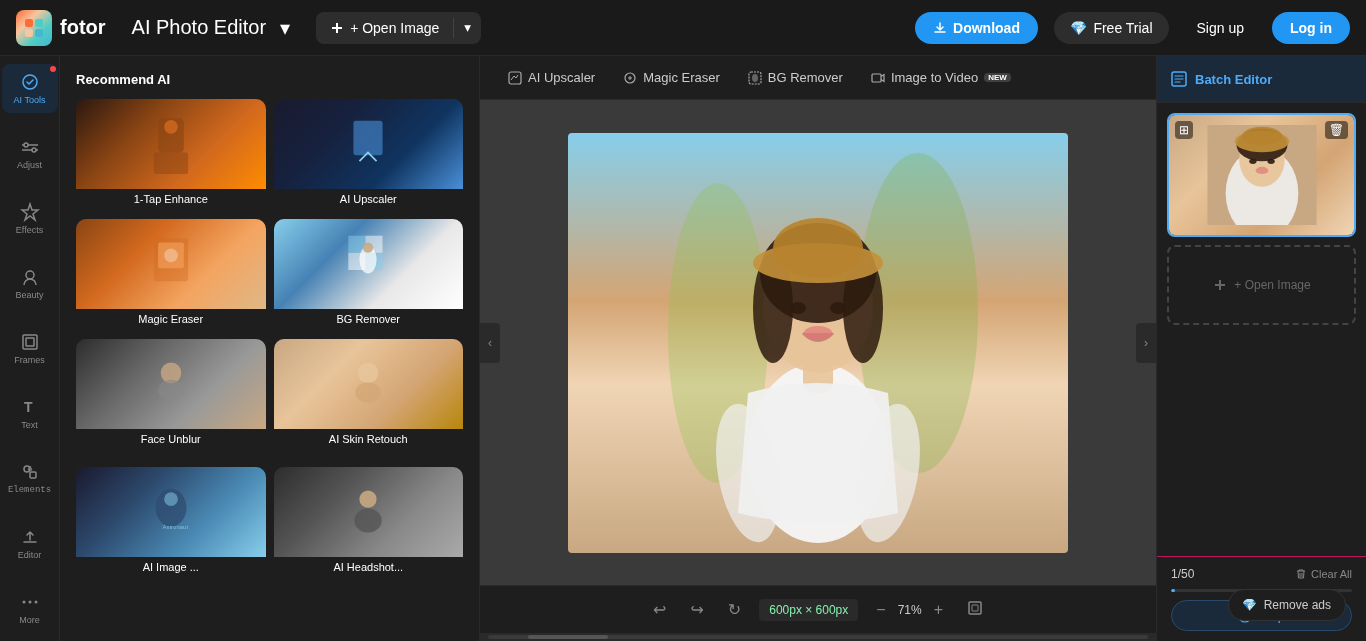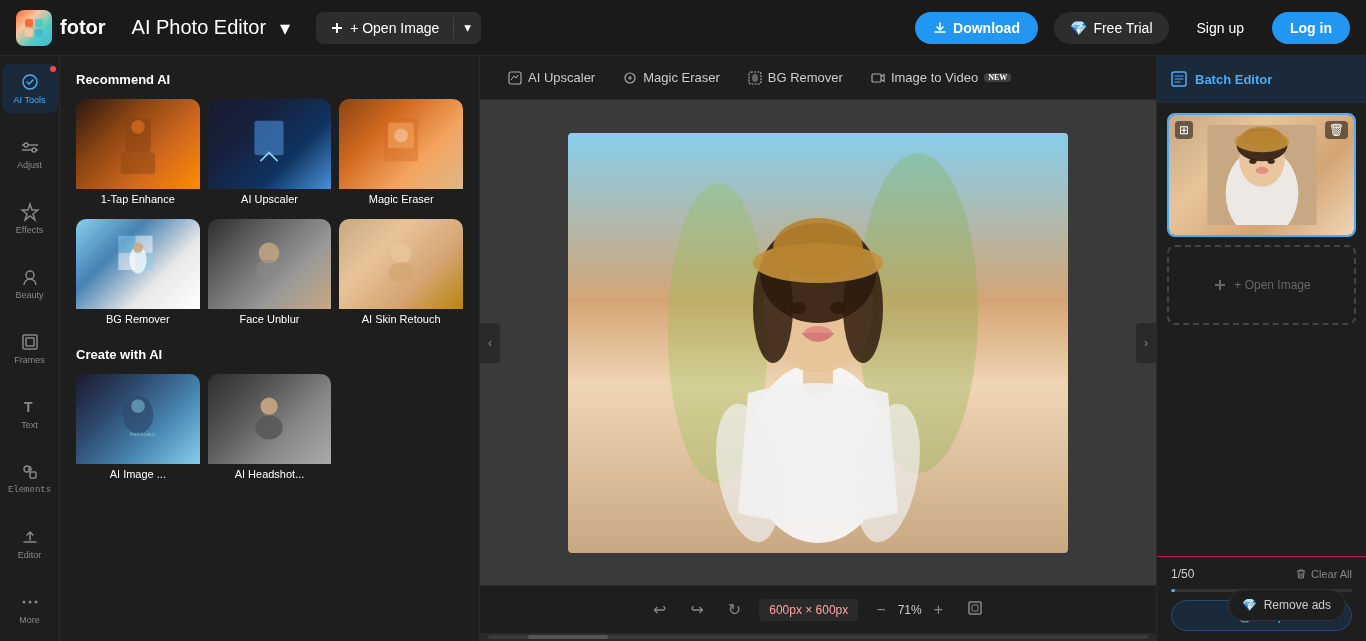--- a/index.html
+++ b/index.html
@@ -177,21 +177,21 @@
     }
     .panel h3 {
       color: #ffffff;
       font-size: 13px;
       font-weight: 600;
       margin-bottom: 12px;
     }
 
     .ai-grid {
       display: grid;
-      grid-template-columns: repeat(3, 1fr);
+      grid-template-columns: repeat(2, 1fr);
       gap: 8px;
       margin-bottom: 16px;
     }
     .ai-card {
       border-radius: 10px;
       overflow: hidden;
       cursor: pointer;
       position: relative;
       background: #2a2a2a;
     }
@@ -242,21 +242,20 @@
       border-radius: 6px;
     }
     .new-badge {
       background: #404040;
       color: #fff;
       font-size: 8px;
       font-weight: 700;
       padding: 0 4px;
       border-radius: 4px;
       text-transform: uppercase;
-      font-family: Liberation Serif, serif;
     }
 
     .canvas-main {
       flex: 1;
       display: flex;
       align-items: center;
       justify-content: center;
       position: relative;
       overflow: hidden;
       background: #3a3a3a;
@@ -283,21 +282,21 @@
     .canvas-bottom-btn {
       background: transparent;
       border: none;
       color: #888;
       cursor: pointer;
       padding: 6px;
       border-radius: 4px;
       font-size: 16px;
     }
     .canvas-size-label {
-      color: #fca5a5;
+      color: #86efac;
       font-size: 12px;
       padding: 4px 10px;
       background: #2a2a2a;
       border-radius: 4px;
     }
     .canvas-zoom {
       display: flex;
       align-items: center;
       gap: 6px;
       color: #ccc;
@@ -757,21 +756,20 @@
         <div class="ai-card-img card-skinretouch">
           <svg width="50" height="60" viewBox="0 0 50 70" fill="none">
             <circle cx="25" cy="22" r="12" fill="#e8c49a" opacity="0.9"></circle>
             <ellipse cx="25" cy="45" rx="15" ry="12" fill="#d4a574" opacity="0.7"></ellipse>
           </svg>
         </div>
         <div class="ai-card-label">AI Skin Retouch</div>
       </div>
     </div>
 
-    <h3>Create with AI</h3>
     <div class="ai-grid">
       <div class="ai-card">
         <div class="ai-card-img card-ai1">
           <svg width="50" height="60" viewBox="0 0 50 70" fill="none">
             <ellipse cx="25" cy="30" rx="18" ry="22" fill="#2d4a6e" opacity="0.7"></ellipse>
             <circle cx="25" cy="20" r="8" fill="#87ceeb" opacity="0.5"></circle>
             <text x="15" y="55" font-size="7" fill="#87ceeb" opacity="0.8">Astronaut</text>
           </svg>
         </div>
         <div class="ai-card-label">AI Image ...</div>

